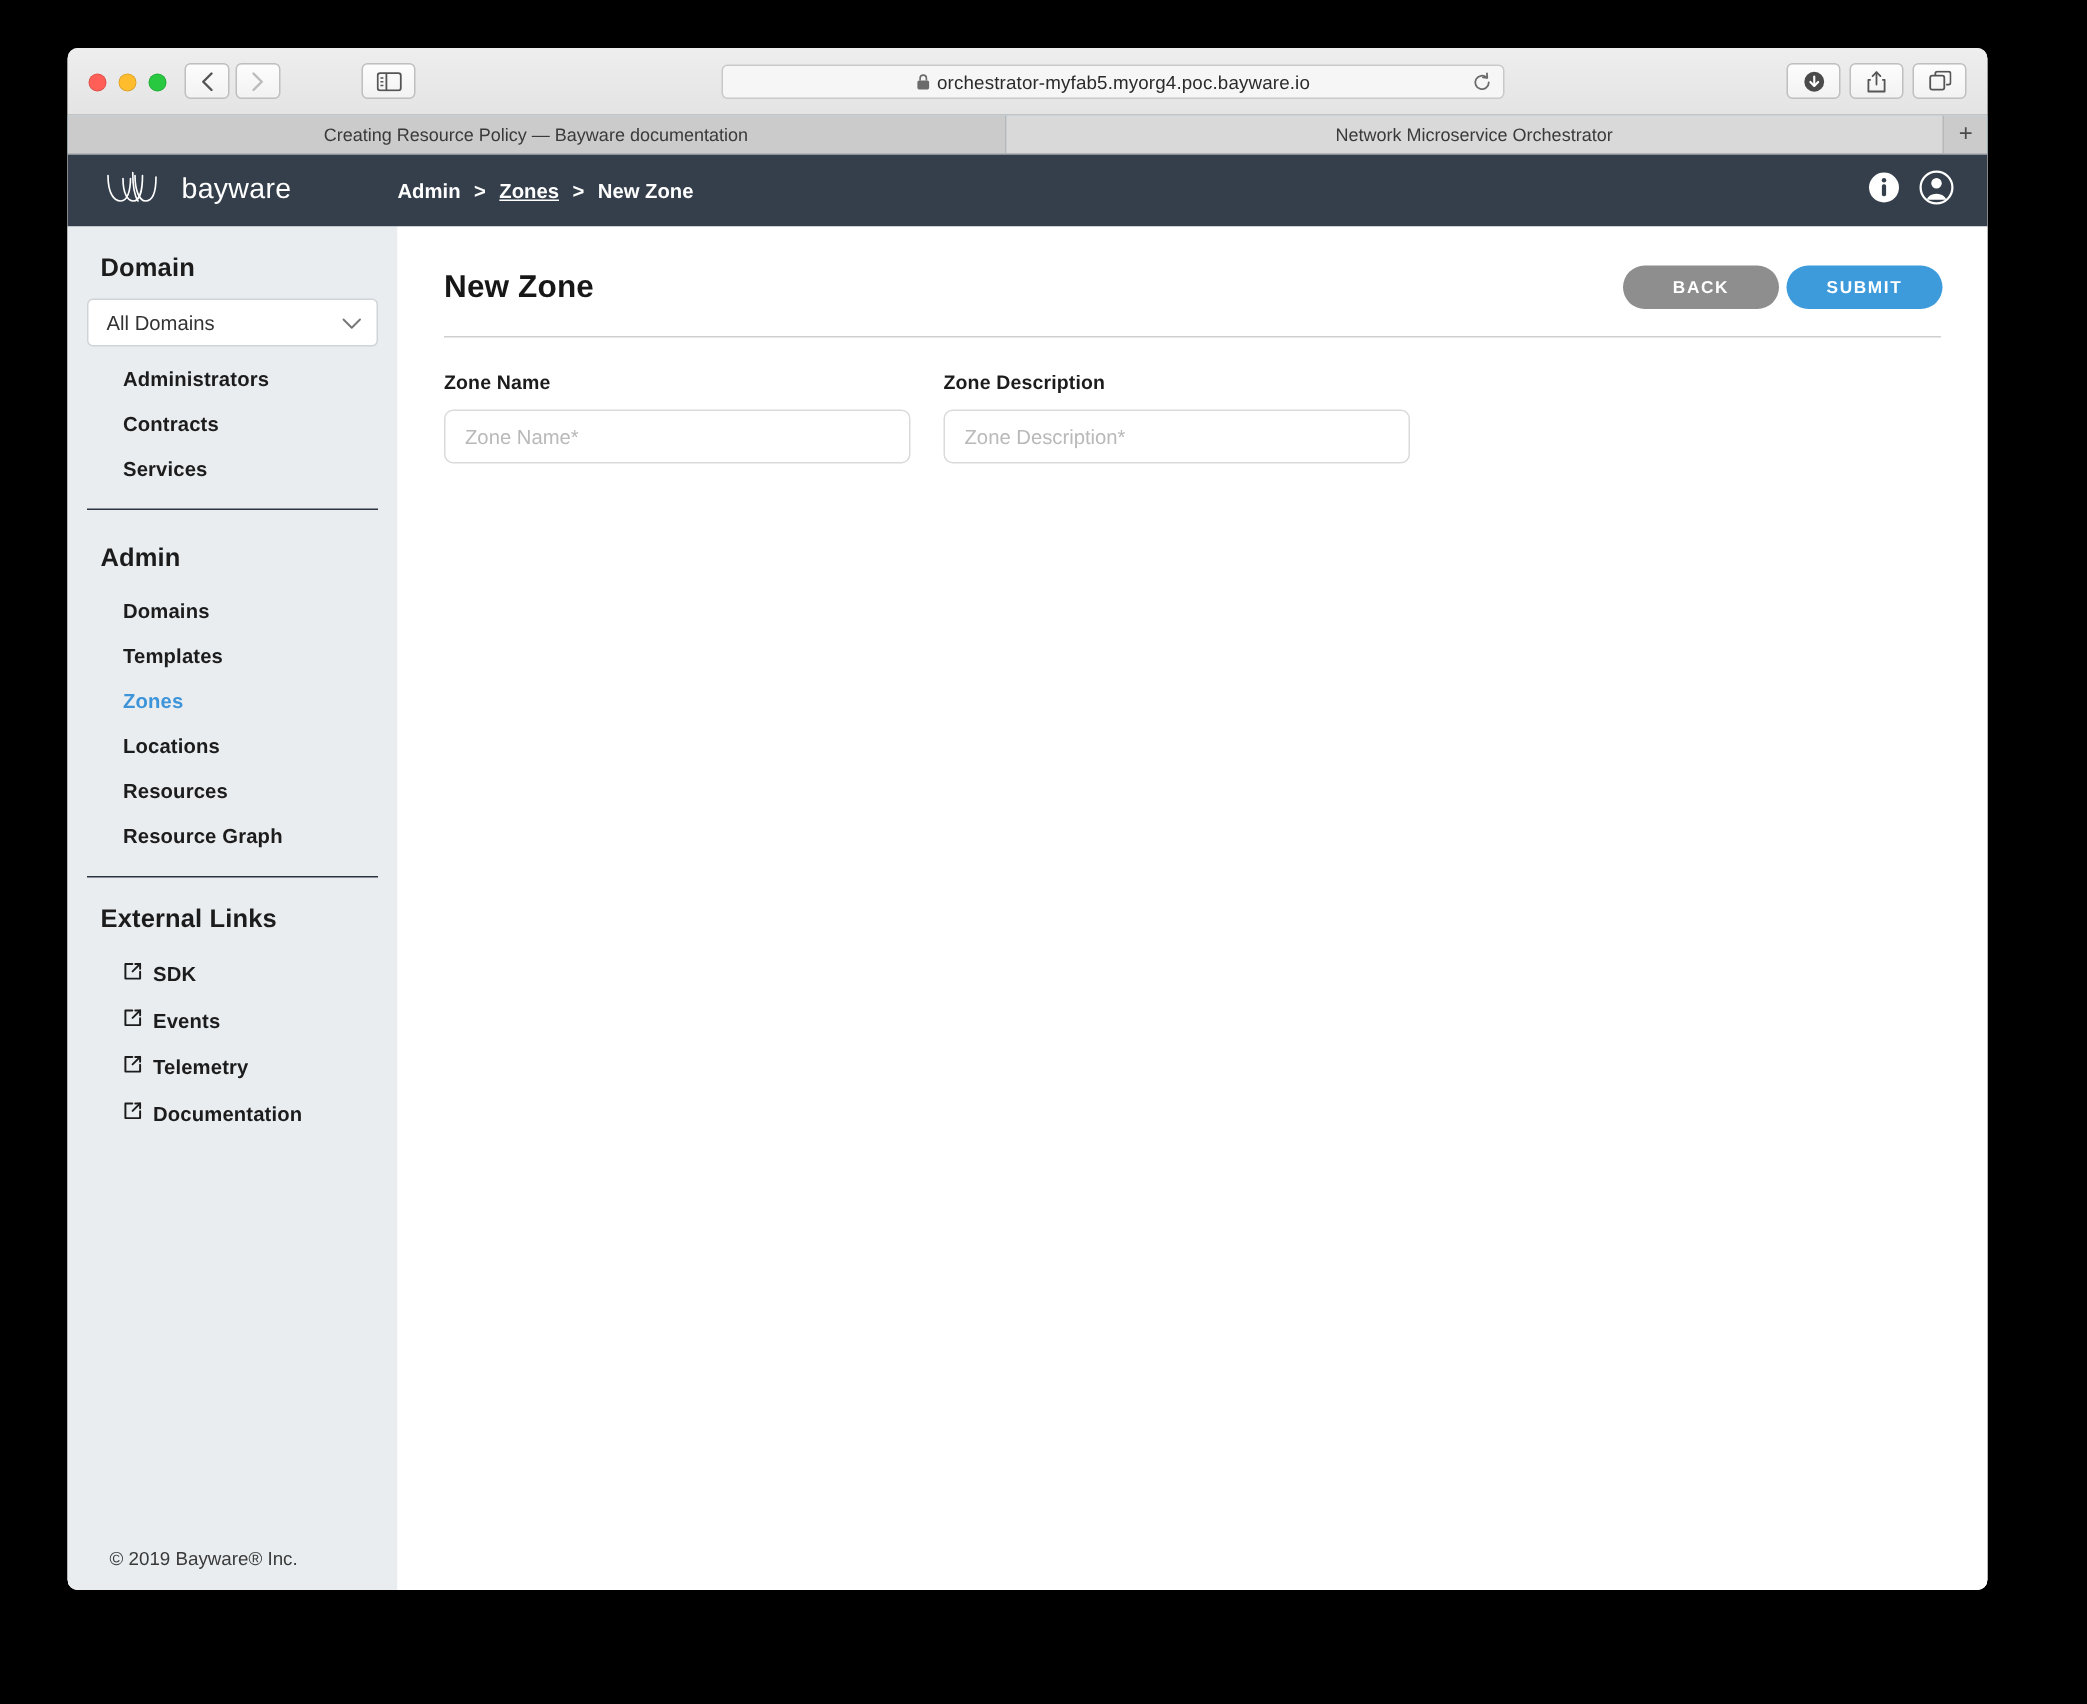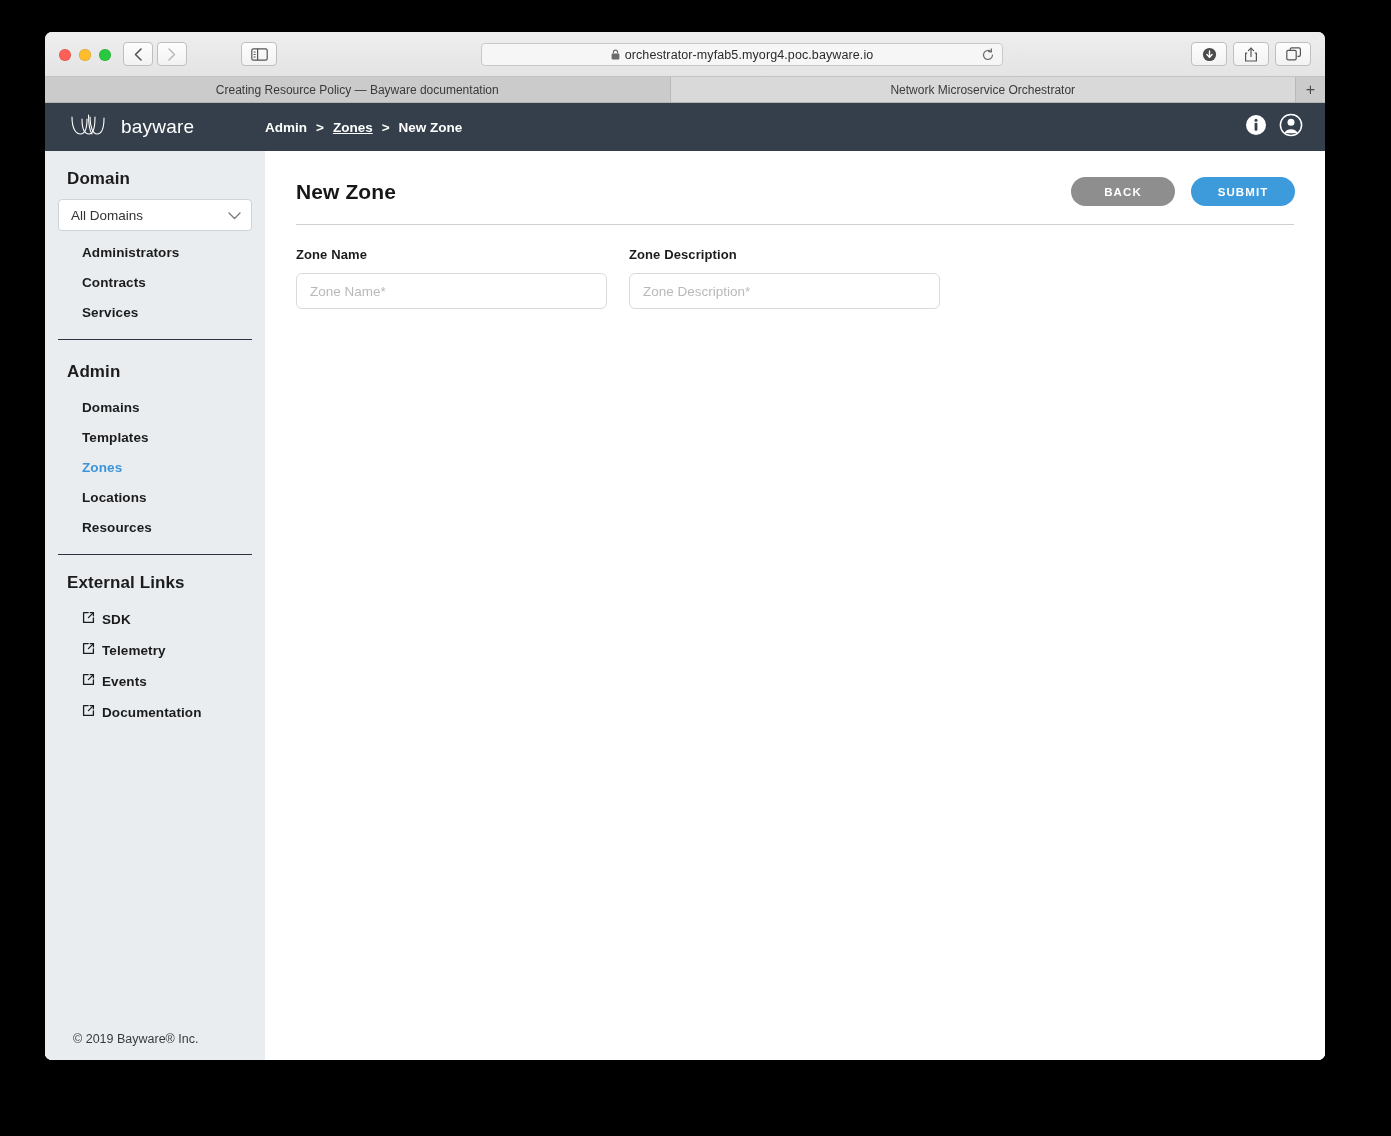--- a/index.html
+++ b/index.html
@@ -262,21 +262,21 @@
     align-items: center;
     justify-content: space-between;
     padding: 26px 30px 0 31px;
   }
   .page-title {
     font-size: 21px;
     font-weight: bold;
     color: #171717;
     letter-spacing: 0.1px;
   }
-  .head-buttons { display: flex; gap: 16px; }
+  .head-buttons { display: flex; gap: 5px; }
   .btn {
     border: none;
     border-radius: 16px;
     height: 29px;
     min-width: 104px;
     color: #ffffff;
     font-size: 11.5px;
     font-weight: bold;
     letter-spacing: 1.1px;
     cursor: pointer;
@@ -483,20 +483,21 @@
 
         <div class="side-div"></div>
 
         <div class="side-head admin">Admin</div>
 
         <div class="side-item">Domains</div>
         <div class="side-item">Templates</div>
         <div class="side-item active">Zones</div>
         <div class="side-item">Locations</div>
         <div class="side-item">Resources</div>
+        <div class="side-item">Resource Graph</div>
 
         <div class="side-div"></div>
 
         <div class="side-head">External Links</div>
 
         <div class="side-item ext">
           <span>
             <svg width="13" height="13" viewBox="0 0 13 13">
               <path d="M6.2 1.6 H1.6 V11.4 H11.4 V6.8" fill="none" stroke="#1c1c1c" stroke-width="1.3" stroke-linecap="round" stroke-linejoin="round"></path>
               <line x1="6.4" y1="6.6" x2="11.4" y2="1.6" stroke="#1c1c1c" stroke-width="1.3" stroke-linecap="round"></line>
@@ -507,32 +508,32 @@
         </div>
 
         <div class="side-item ext">
           <span>
             <svg width="13" height="13" viewBox="0 0 13 13">
               <path d="M6.2 1.6 H1.6 V11.4 H11.4 V6.8" fill="none" stroke="#1c1c1c" stroke-width="1.3" stroke-linecap="round" stroke-linejoin="round"></path>
               <line x1="6.4" y1="6.6" x2="11.4" y2="1.6" stroke="#1c1c1c" stroke-width="1.3" stroke-linecap="round"></line>
               <polyline points="8.2,1.6 11.4,1.6 11.4,4.8" fill="none" stroke="#1c1c1c" stroke-width="1.3" stroke-linecap="round" stroke-linejoin="round"></polyline>
             </svg>
           </span>
-          <span>Telemetry</span>
+          <span>Events</span>
         </div>
 
         <div class="side-item ext">
           <span>
             <svg width="13" height="13" viewBox="0 0 13 13">
               <path d="M6.2 1.6 H1.6 V11.4 H11.4 V6.8" fill="none" stroke="#1c1c1c" stroke-width="1.3" stroke-linecap="round" stroke-linejoin="round"></path>
               <line x1="6.4" y1="6.6" x2="11.4" y2="1.6" stroke="#1c1c1c" stroke-width="1.3" stroke-linecap="round"></line>
               <polyline points="8.2,1.6 11.4,1.6 11.4,4.8" fill="none" stroke="#1c1c1c" stroke-width="1.3" stroke-linecap="round" stroke-linejoin="round"></polyline>
             </svg>
           </span>
-          <span>Events</span>
+          <span>Telemetry</span>
         </div>
 
         <div class="side-item ext">
           <span>
             <svg width="13" height="13" viewBox="0 0 13 13">
               <path d="M6.2 1.6 H1.6 V11.4 H11.4 V6.8" fill="none" stroke="#1c1c1c" stroke-width="1.3" stroke-linecap="round" stroke-linejoin="round"></path>
               <line x1="6.4" y1="6.6" x2="11.4" y2="1.6" stroke="#1c1c1c" stroke-width="1.3" stroke-linecap="round"></line>
               <polyline points="8.2,1.6 11.4,1.6 11.4,4.8" fill="none" stroke="#1c1c1c" stroke-width="1.3" stroke-linecap="round" stroke-linejoin="round"></polyline>
             </svg>
           </span>

